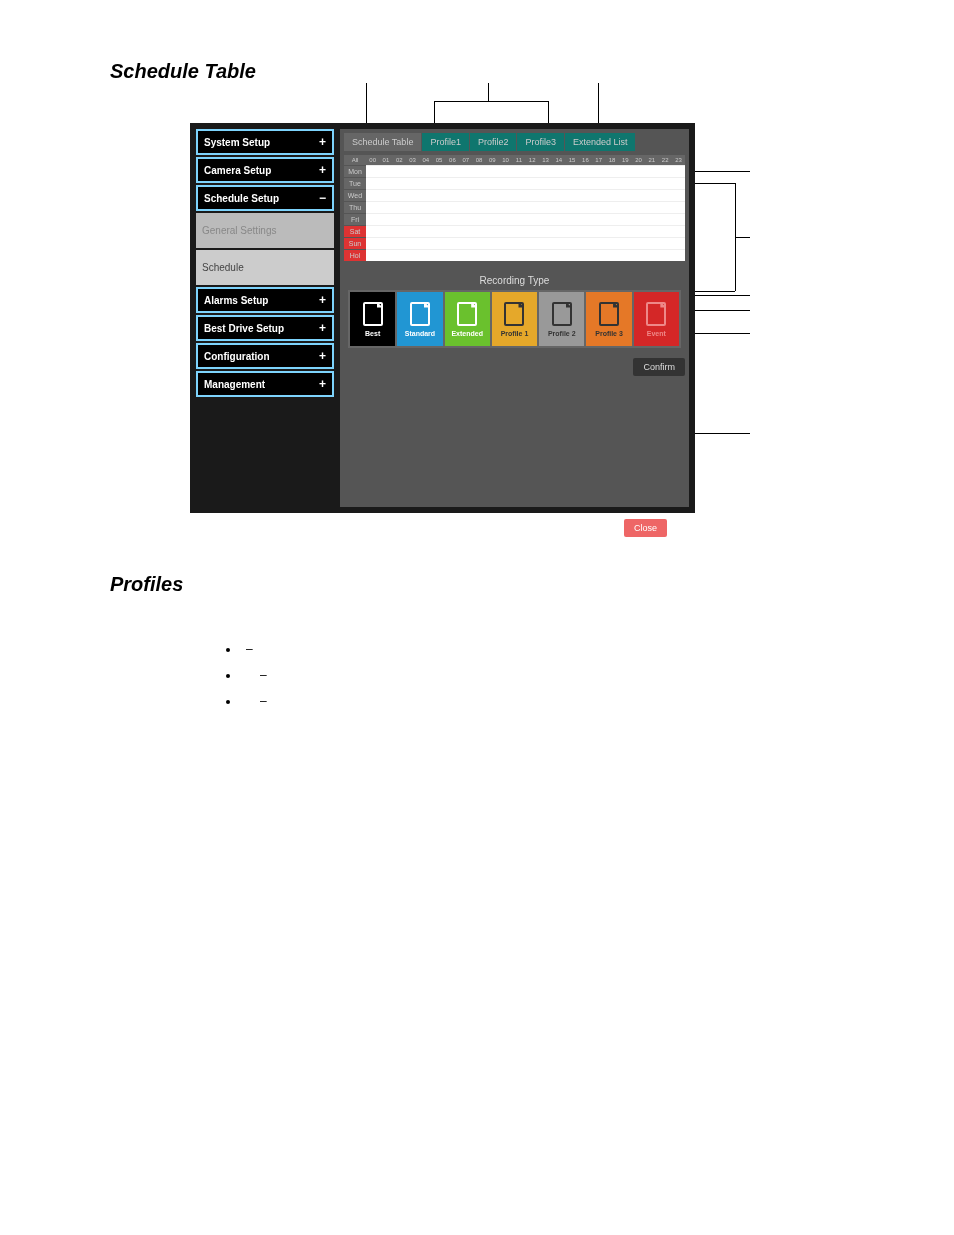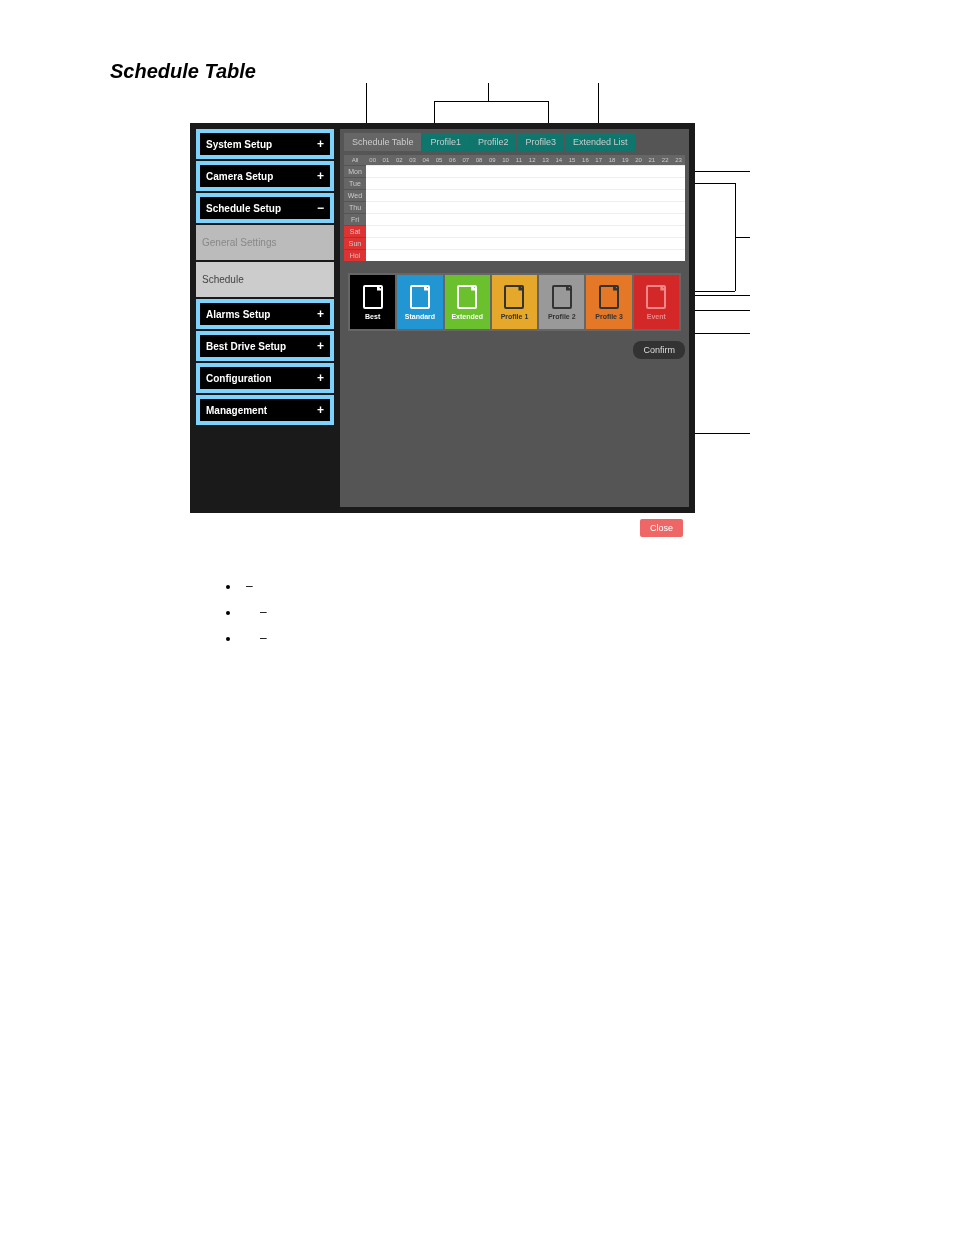--- a/index.html
+++ b/index.html
@@ -21,21 +21,21 @@
   
   .sidebar {
     width: 138px;
     display: flex;
     flex-direction: column;
     gap: 2px;
   }
   
   .side-item {
     background: #000;
-    border: 4px solid #7dd3fc;
+    border: 2px solid #7dd3fc;
     color: #fff;
     font-size: 10px;
     font-weight: bold;
     padding: 4px 6px;
     display: flex;
     justify-content: space-between;
     align-items: center;
     cursor: pointer;
   }
   .side-item .toggle { font-size: 12px; font-weight: bold; }
@@ -156,26 +156,26 @@
   .rec-card.event { background: #d42727; color: #e88; }
   
   .confirm-btn {
     background: #333;
     color: #ddd;
     font-size: 9px;
     padding: 4px 10px;
     align-self: flex-end;
     margin-top: 6px;
     cursor: pointer;
-    border-radius: 8px;
+    border-radius: 2px;
   }
   
   .close-btn {
     position: absolute;
-    right: 6px;
+    right: 22px;
     bottom: -30px;
     background: #e66;
     color: #fff;
     font-size: 9px;
     padding: 4px 10px;
     cursor: pointer;
     border-radius: 2px;
   }
   
   
@@ -345,20 +345,21 @@
             <div class="day-label red">Sun</div>
             <div class="cells"></div>
           </div>
         <div class="day-row">
             <div class="day-label red">Hol</div>
             <div class="cells"></div>
           </div>
       </div>
 
       <div class="rec-section">
+        <div class="rec-title">Recording Type</div>
         <div class="rec-types">
           <div class="rec-card best">
               <div class="ic"></div>
               <span>Best</span>
             </div>
           <div class="rec-card standard">
               <div class="ic"></div>
               <span>Standard</span>
             </div>
           <div class="rec-card extended">
@@ -383,19 +384,20 @@
             </div>
         </div>
       </div>
 
       <div class="confirm-btn">Confirm</div>
       <div class="close-btn">Close</div>
     </div>
   </div>
 
   <div class="profiles-section">
+    <h2>Profiles</h2>
     <ul>
       <li><span class="dash">–</span></li>
       <li><span class="dash" style="margin-left:20px">–</span></li>
       <li><span class="dash" style="margin-left:20px">–</span></li>
     </ul>
   </div>
 </div>
 
 </body></html>

